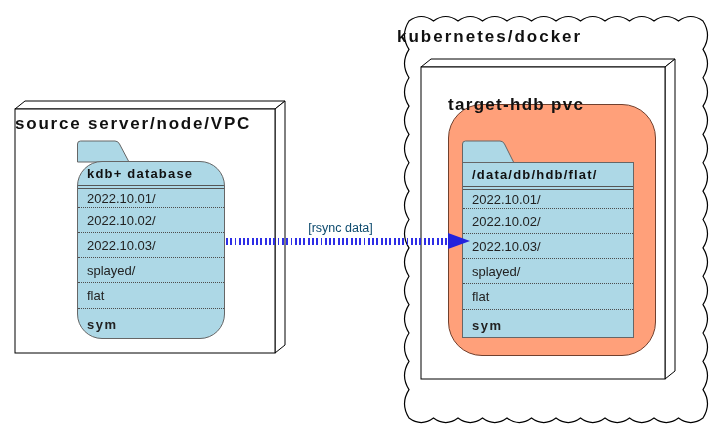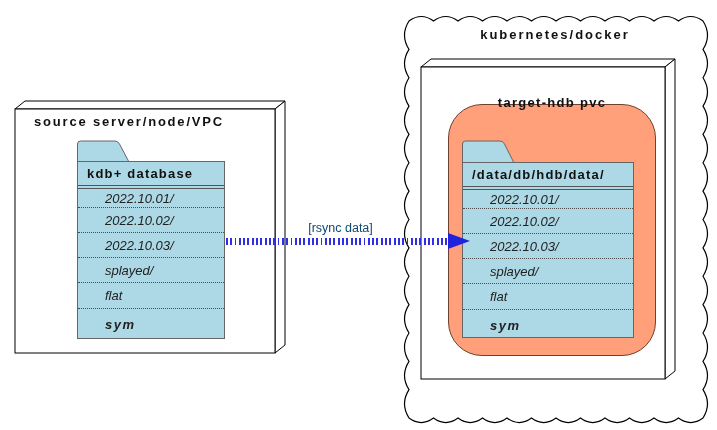--- a/index.html
+++ b/index.html
@@ -5,38 +5,38 @@
   html,body{margin:0;padding:0;background:#fff;}
   #stage{
     position:relative;width:717px;height:430px;background:#ffffff;
     font-family:"Liberation Sans", sans-serif;overflow:hidden;
   }
   .abs{position:absolute;}
   svg{display:block;overflow:visible;}
 
   
   .shape-title{
-    position:absolute;text-align:center;font-weight:bold;font-size:13px;
+    position:absolute;text-align:left;font-weight:bold;font-size:17px;
     color:#111;letter-spacing:1.8px;white-space:nowrap;
   }
 
   
   .folder-body{
     position:absolute;background:#ADD8E6;border:1px solid #666666;
     box-sizing:border-box;overflow:hidden;z-index:5;
   }
   .folder-header{
     height:23px;line-height:23px;padding-left:9px;font-weight:bold;
     font-size:13px;letter-spacing:1.2px;color:#111;border-bottom:1px solid #555;
     white-space:nowrap;
   }
   .folder-header-line2{height:2px;border-bottom:1px solid #555;}
   .folder-row{
-    padding-left:27px;font-size:13px;color:#222;display:flex;align-items:center;
-    border-bottom:1px dotted #4d4d4d;box-sizing:border-box;white-space:nowrap;font-style:italic;
+    padding-left:9px;font-size:13px;color:#222;display:flex;align-items:center;
+    border-bottom:1px dotted #4d4d4d;box-sizing:border-box;white-space:nowrap;
   }
   .folder-row.r1{height:19px;}
   .folder-row.r2,.folder-row.r3,.folder-row.r4{height:25px;}
   .folder-row.r5{height:26px;text-align:center;}
   .folder-row.r6{height:31px;border-bottom:none;font-weight:bold;letter-spacing:1.5px;}
 
   
   #pvc{
     position:absolute;left:448px;top:104px;width:208px;height:252px;
     background:#FFA07A;border:1px solid #70402e;border-radius:34px;
@@ -67,21 +67,21 @@
     <polygon points="2,11 12,3 272,3 262,11" fill="#ffffff" stroke="#000000" stroke-width="1"></polygon>
     <polygon points="262,11 272,3 272,247 262,255" fill="#ffffff" stroke="#000000" stroke-width="1"></polygon>
     <rect x="2" y="11" width="260" height="244" fill="#ffffff" stroke="#000000" stroke-width="1"></rect>
   </svg>
   <div class="shape-title" style="left:15px;top:114px;width:228px;z-index:6">source server/node/VPC</div>
 
   <svg class="abs" style="left:77px;top:140px;z-index:4" width="56" height="22">
     <path d="M0.5,22 L0.5,4 Q0.5,1 3.5,1 L38,1 Q41,1 42.5,4 L52,22 Z" fill="#ADD8E6" stroke="#666666" stroke-width="1"></path>
   </svg>
 
-  <div class="folder-body" style="left:77px;top:161px;width:148px;height:178px;">
+  <div class="folder-body" style="left:77px;top:161px;width:148px;height:178px;border-radius:25px;">
     <div class="folder-header">kdb+ database</div>
     <div class="folder-header-line2"></div>
     <div class="folder-row r1">2022.10.01/</div>
     <div class="folder-row r2">2022.10.02/</div>
     <div class="folder-row r3">2022.10.03/</div>
     <div class="folder-row r4">splayed/</div>
     <div class="folder-row r5">flat</div>
     <div class="folder-row r6">sym</div>
   </div>
 
@@ -113,21 +113,21 @@
   </svg>
 
   <div id="pvc"></div>
   <div class="shape-title" style="left:448px;top:95px;width:208px;letter-spacing:1.3px;z-index:6">target-hdb pvc</div>
 
   <svg class="abs" style="left:462px;top:140px;z-index:4" width="56" height="23">
     <path d="M0.5,23 L0.5,4 Q0.5,1 3.5,1 L38,1 Q41,1 42.5,4 L52,23 Z" fill="#ADD8E6" stroke="#666666" stroke-width="1"></path>
   </svg>
 
   <div class="folder-body" style="left:462px;top:162px;width:172px;height:176px;">
-    <div class="folder-header">/data/db/hdb/data/</div>
+    <div class="folder-header">/data/db/hdb/flat/</div>
     <div class="folder-header-line2"></div>
     <div class="folder-row r1">2022.10.01/</div>
     <div class="folder-row r2">2022.10.02/</div>
     <div class="folder-row r3">2022.10.03/</div>
     <div class="folder-row r4">splayed/</div>
     <div class="folder-row r5">flat</div>
     <div class="folder-row r6">sym</div>
   </div>
 
   <div id="rsync-dashes"></div>

